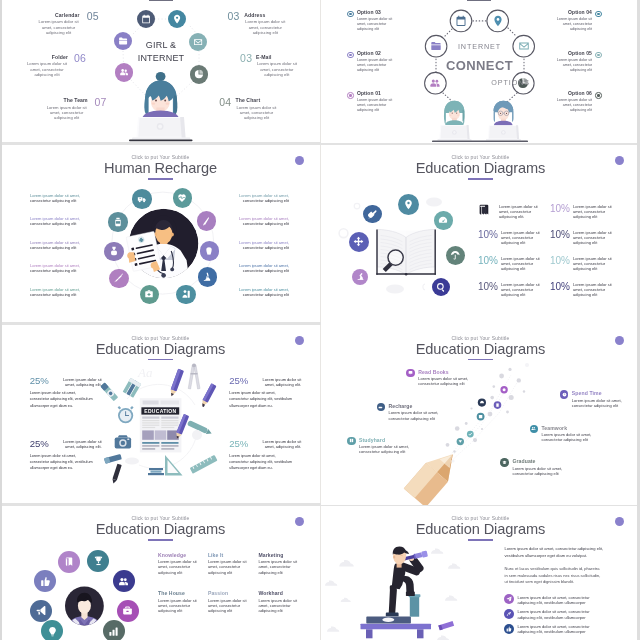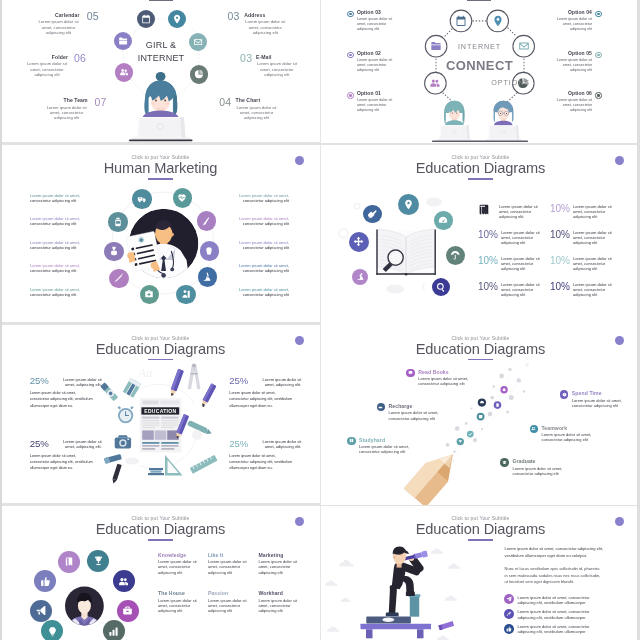--- a/index.html
+++ b/index.html
@@ -383,21 +383,21 @@
         </div>
       <div class="s2txt">
         <div class="s2lab">Option 06</div>
         <div class="s2bod">Lorem ipsum dolor sit amet, consectetur adipiscing elit</div>
       </div>
     </div>
   </div>
 
   <div class="slide" id="s3" style="left:1px;top:181.7px;">
     <div class="sub" style="top:9.5px;">Click to put Your Subtitle</div>
-    <div class="ttl" style="top:15.5px;">Human Marketing</div>
+    <div class="ttl" style="top:15.5px;">Human Recharge</div>
     <div class="ul" style="left:147px;top:33.5px;width:25px;height:1.7px;background:#7e74b8;"></div>
     <div class="badge" style="left:294px;top:11px;"></div>
 
     <div class="s3t l" style="top:48px;"><span style="color:#5d8f9b">Lorem ipsum dolor sit amet,</span><br><span>consectetur adipiscing elit</span></div>
     <div class="s3t l" style="top:71.5px;"><span style="color:#8a80c6">Lorem ipsum dolor sit amet,</span><br><span>consectetur adipiscing elit</span></div>
     <div class="s3t l" style="top:95px;"><span style="color:#8d7bb8">Lorem ipsum dolor sit amet,</span><br><span>consectetur adipiscing elit</span></div>
     <div class="s3t l" style="top:118.5px;"><span style="color:#b07fc0">Lorem ipsum dolor sit amet,</span><br><span>consectetur adipiscing elit</span></div>
     <div class="s3t l" style="top:142px;"><span style="color:#5f9b8f">Lorem ipsum dolor sit amet,</span><br><span>consectetur adipiscing elit</span></div>
 
     <div class="s3t r" style="top:48px;"><span style="color:#6f9aa8">Lorem ipsum dolor sit amet,</span><br><span>consectetur adipiscing elit</span></div>

